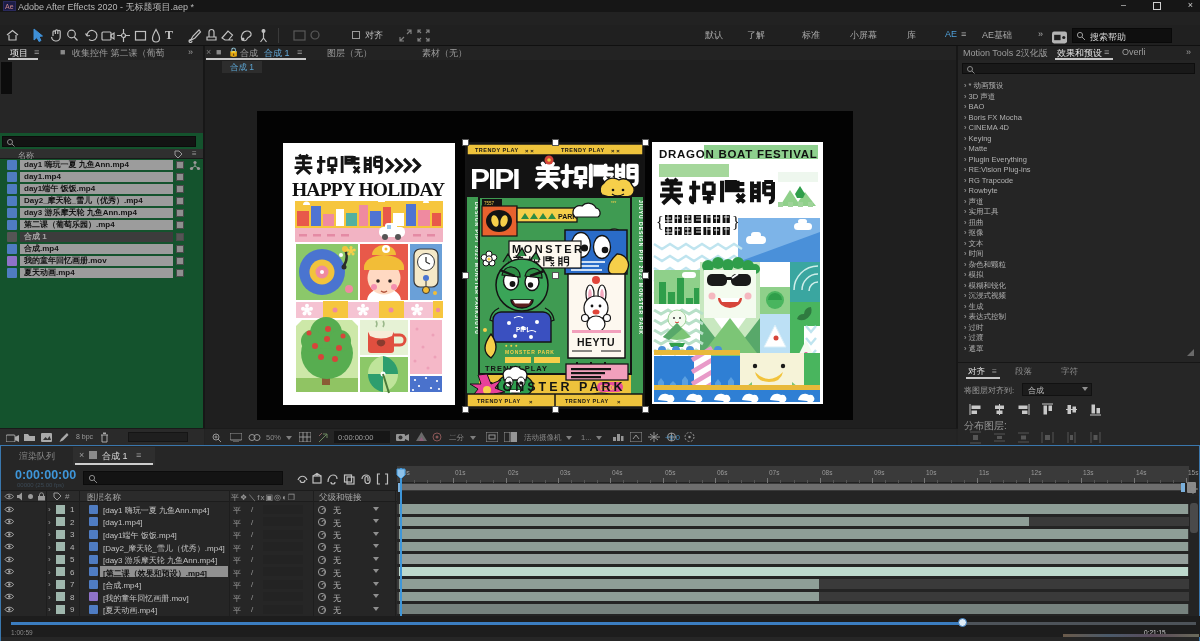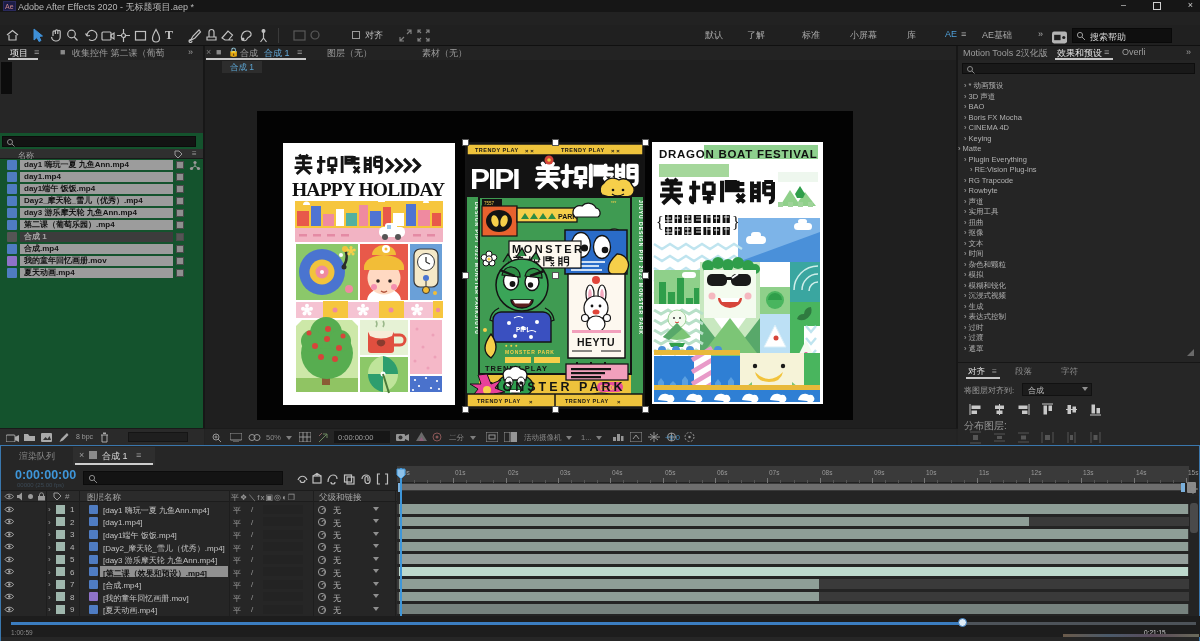--- a/index.html
+++ b/index.html
@@ -826,23 +826,23 @@
           <line x1="6" y1="6" x2="8.5" y2="8.5" stroke="#8a8a8a"></line>
         </svg>
       </div>
   <div id="fxlist">
    <div class="fxrow" style="top:21px"><span style="margin-left:6px">› * 动画预设</span></div>
    <div class="fxrow" style="top:31.5px"><span style="margin-left:6px">› 3D 声道</span></div>
    <div class="fxrow" style="top:42px"><span style="margin-left:6px">› BAO</span></div>
    <div class="fxrow" style="top:52.5px"><span style="margin-left:6px">› Boris FX Mocha</span></div>
    <div class="fxrow" style="top:63px"><span style="margin-left:6px">› CINEMA 4D</span></div>
    <div class="fxrow" style="top:73.5px"><span style="margin-left:6px">› Keying</span></div>
-   <div class="fxrow" style="top:84px"><span style="">› Matte</span></div>
+   <div class="fxrow" style="top:84px"><span style="margin-left:6px">› Matte</span></div>
    <div class="fxrow" style="top:94.5px"><span style="margin-left:6px">› Plugin Everything</span></div>
-   <div class="fxrow" style="top:105px"><span style="margin-left:12px">› RE:Vision Plug-ins</span></div>
+   <div class="fxrow" style="top:105px"><span style="margin-left:6px">› RE:Vision Plug-ins</span></div>
    <div class="fxrow" style="top:115.5px"><span style="margin-left:6px">› RG Trapcode</span></div>
    <div class="fxrow" style="top:126px"><span style="margin-left:6px">› Rowbyte</span></div>
    <div class="fxrow" style="top:136.5px"><span style="margin-left:6px">› 声道</span></div>
    <div class="fxrow" style="top:147px"><span style="margin-left:6px">› 实用工具</span></div>
    <div class="fxrow" style="top:157.5px"><span style="margin-left:6px">› 扭曲</span></div>
    <div class="fxrow" style="top:168px"><span style="margin-left:6px">› 抠像</span></div>
    <div class="fxrow" style="top:178.5px"><span style="margin-left:6px">› 文本</span></div>
    <div class="fxrow" style="top:189px"><span style="margin-left:6px">› 时间</span></div>
    <div class="fxrow" style="top:199.5px"><span style="margin-left:6px">› 杂色和颗粒</span></div>
    <div class="fxrow" style="top:210px"><span style="margin-left:6px">› 模拟</span></div>

